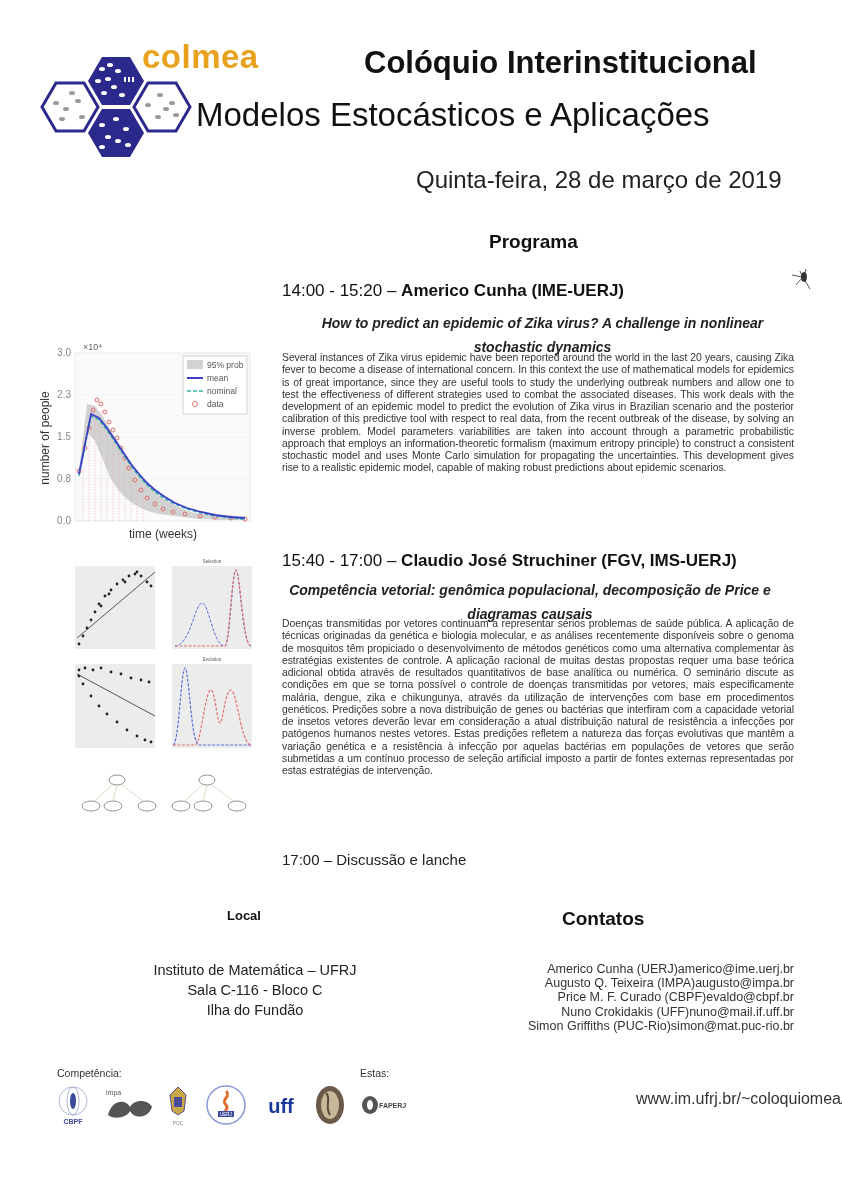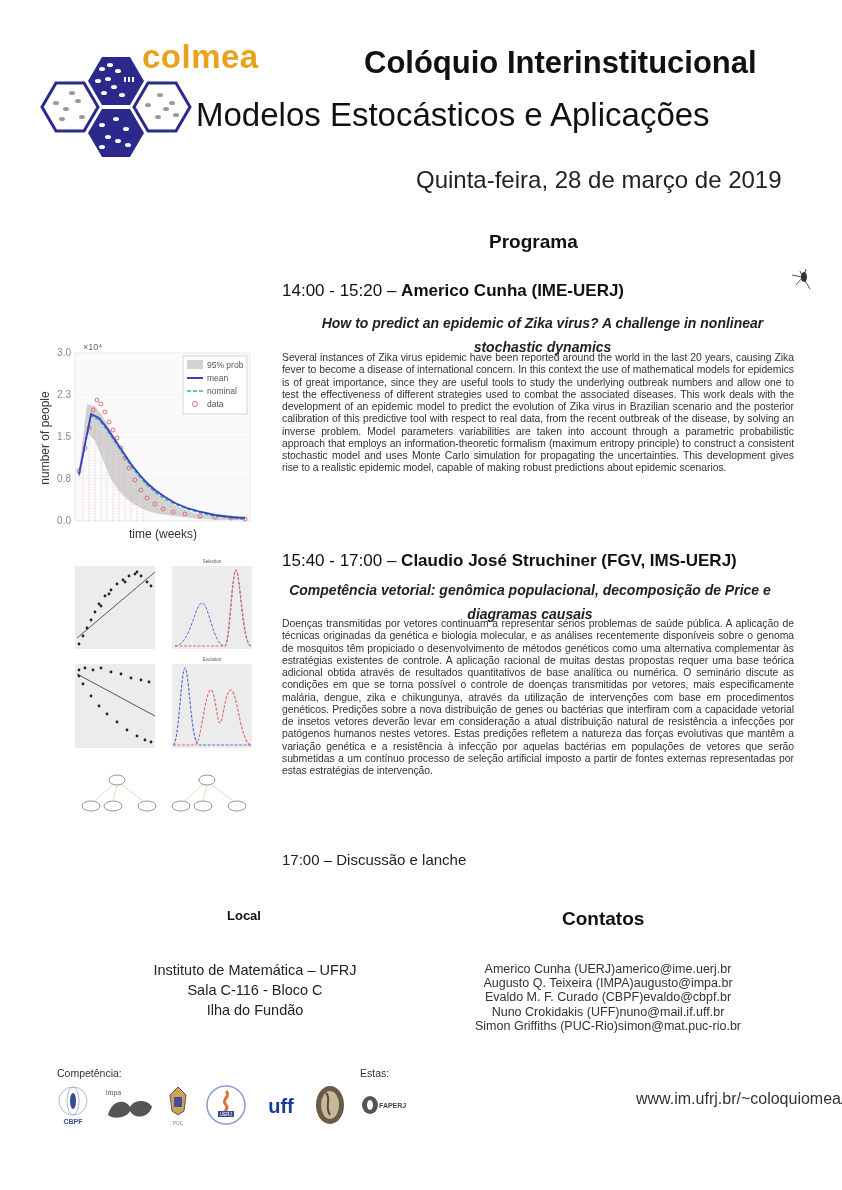--- a/index.html
+++ b/index.html
@@ -32,21 +32,21 @@
     .chart1 { left: 35px; top: 338px; width: 220px; height: 205px; }
     .fig2 { left: 65px; top: 558px; width: 190px; height: 265px; }
 
     .break { left: 282px; top: 851px; font-size: 15px; color: #222; }
 
     
     .local-h { left: 227px; top: 908px; font-size: 13px; font-weight: bold; color: #111; }
     .contatos-h { left: 562px; top: 908px; font-size: 19px; font-weight: bold; color: #111; }
     .local-lines { left: 110px; top: 960px; width: 290px; text-align: center; font-size: 14.5px; line-height: 20px; color: #222; }
     .contacts { left: 422px; top: 962px; width: 372px; font-size: 12.5px; line-height: 14.2px; color: #333; }
-    .contact-row { display: flex; justify-content: center; }
+    .contact-row { display: flex; justify-content: flex-end; }
 
     .realizacao { left: 57px; top: 1067px; font-size: 10.5px; color: #333; }
     .apoio { left: 360px; top: 1067px; font-size: 10.5px; color: #333; }
     .website { left: 636px; top: 1090px; font-size: 16px; color: #333; }
     .sponsor { top: 1083px; height: 44px; display: flex; align-items: center; justify-content: center; }
   </style>
 </head>
 <body>
 
 <svg class="abs logo" viewBox="0 0 160 115">
@@ -299,21 +299,21 @@
 <div class="abs contacts">
   <div class="contact-row">
       <span>Americo Cunha (UERJ)</span>
       <span>americo@ime.uerj.br</span>
     </div>
   <div class="contact-row">
       <span>Augusto Q. Teixeira (IMPA)</span>
       <span>augusto@impa.br</span>
     </div>
   <div class="contact-row">
-      <span>Evaldo M. F. Curado (CBPF)</span>
+      <span>Price M. F. Curado (CBPF)</span>
       <span>evaldo@cbpf.br</span>
     </div>
   <div class="contact-row">
       <span>Nuno Crokidakis (UFF)</span>
       <span>nuno@mail.if.uff.br</span>
     </div>
   <div class="contact-row">
       <span>Simon Griffiths (PUC-Rio)</span>
       <span>simon@mat.puc-rio.br</span>
     </div>

